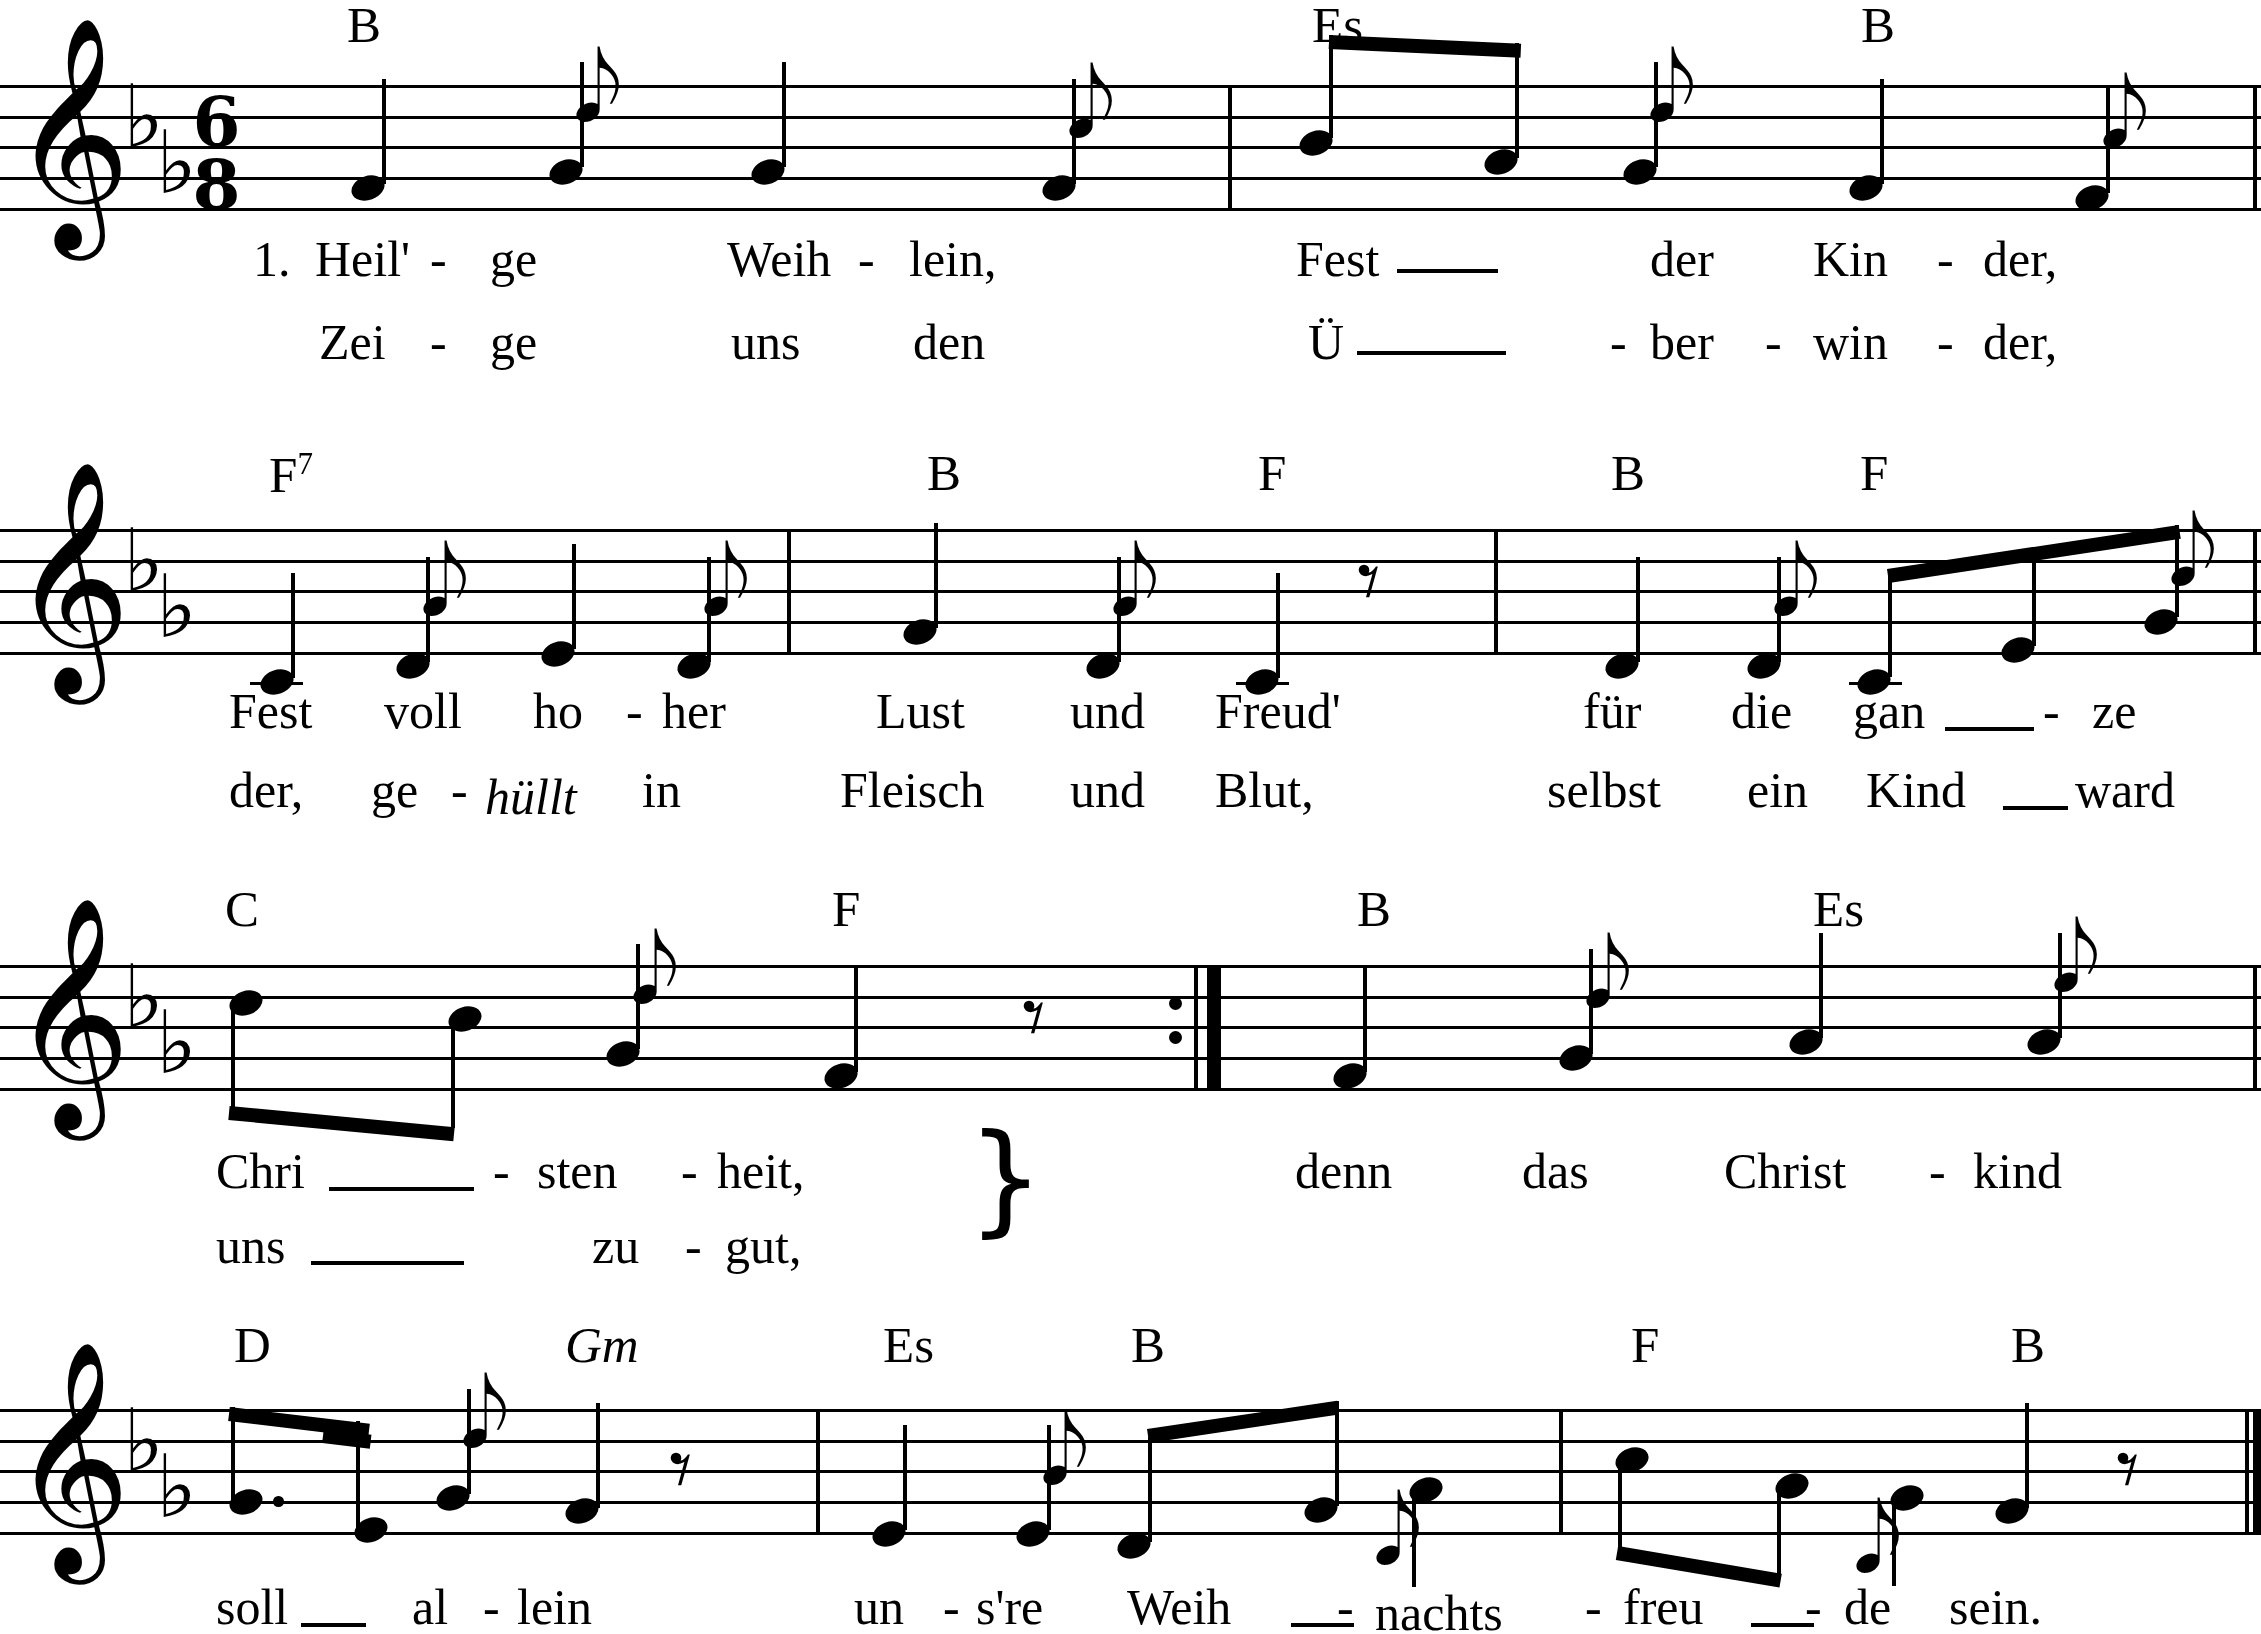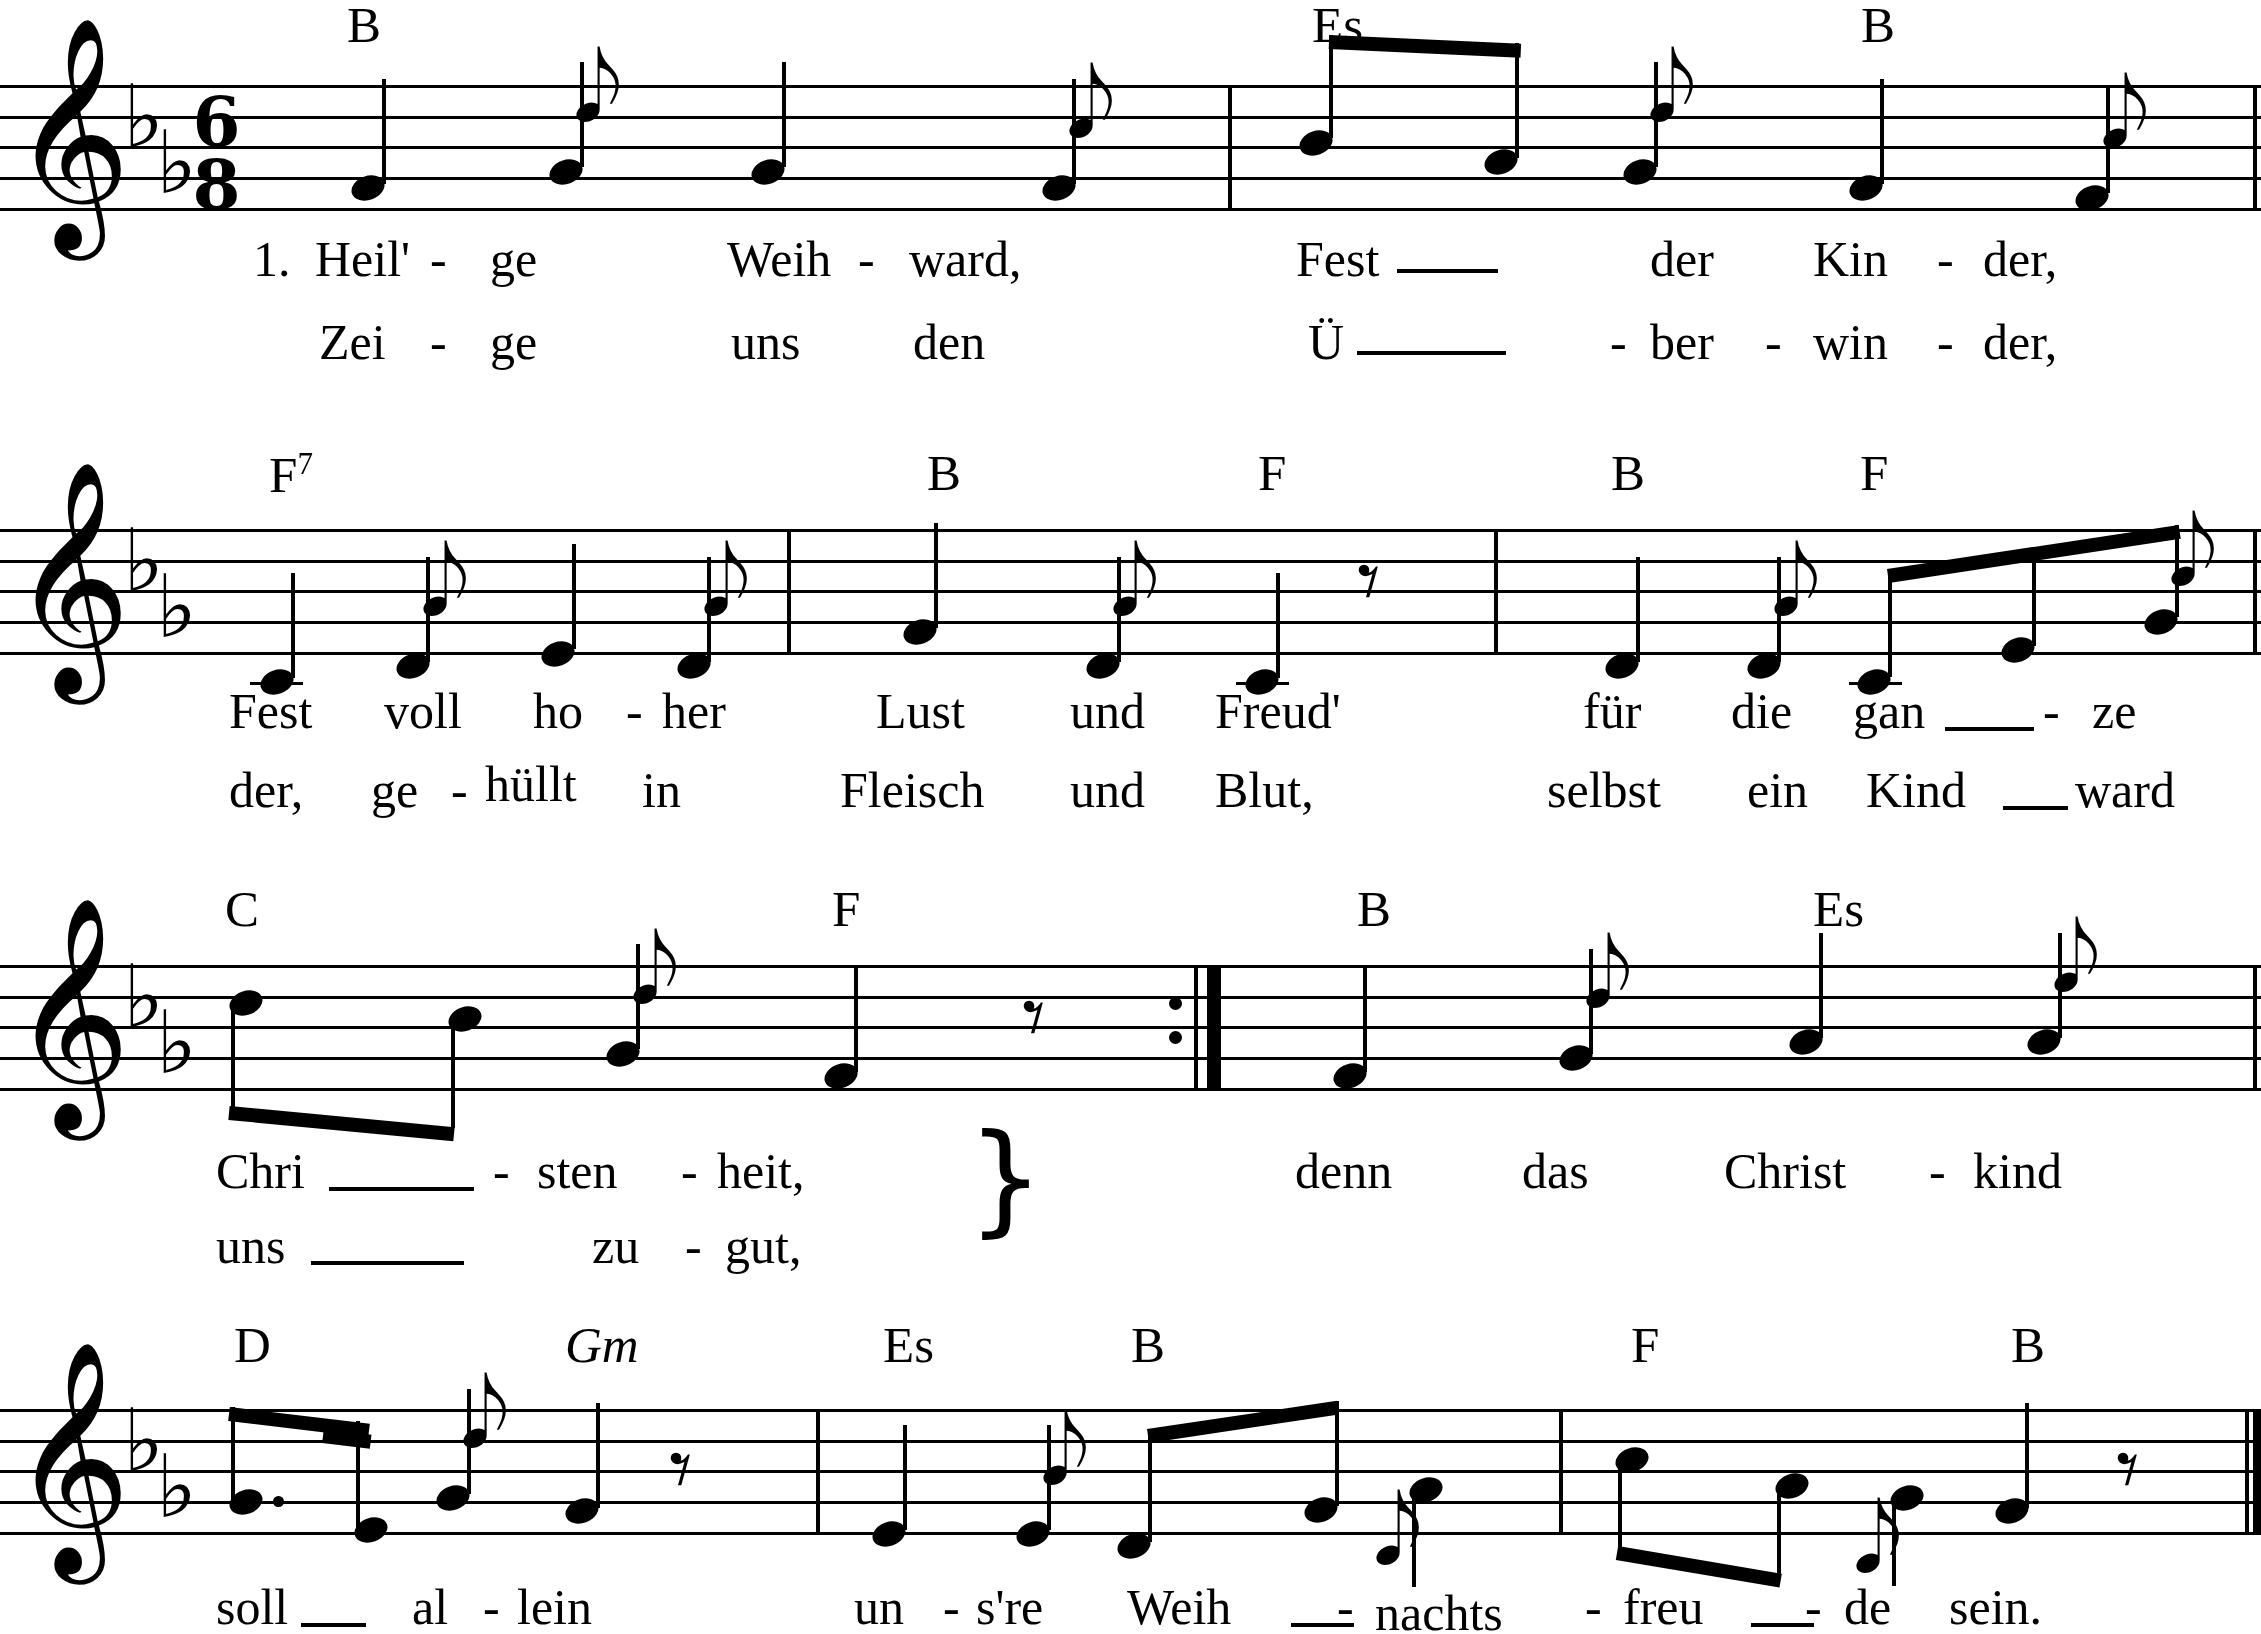--- a/index.html
+++ b/index.html
@@ -237,21 +237,21 @@
 
       <div class="barline" style="left:2253px;"></div>
     </div>
 
     <div class="lyric" style="left:253px; top:234px;">1.</div>
     <div class="lyric" style="left:315px; top:234px;">Heil'</div>
     <div class="lyric" style="left:430px; top:234px;">-</div>
     <div class="lyric" style="left:490px; top:234px;">ge</div>
     <div class="lyric" style="left:727px; top:234px;">Weih</div>
     <div class="lyric" style="left:858px; top:234px;">-</div>
-    <div class="lyric" style="left:909px; top:234px;">ward,</div>
+    <div class="lyric" style="left:909px; top:234px;">lein,</div>
     <div class="lyric" style="left:1296px; top:234px;">Fest</div>
     <div class="lyric" style="left:1650px; top:234px;">der</div>
     <div class="lyric" style="left:1813px; top:234px;">Kin</div>
     <div class="lyric" style="left:1937px; top:234px;">-</div>
     <div class="lyric" style="left:1983px; top:234px;">der,</div>
     <div style="position:absolute; left:1397px; top:269px; width:101px; height:4px; background:#000;"></div>
 
     <div class="lyric" style="left:319px; top:317px;">Zei</div>
     <div class="lyric" style="left:430px; top:317px;">-</div>
     <div class="lyric" style="left:490px; top:317px;">ge</div>
@@ -352,21 +352,21 @@
     <div class="lyric" style="left:1583px; top:238px;">für</div>
     <div class="lyric" style="left:1731px; top:238px;">die</div>
     <div class="lyric" style="left:1853px; top:238px;">gan</div>
     <div class="lyric" style="left:2043px; top:238px;">-</div>
     <div class="lyric" style="left:2092px; top:238px;">ze</div>
     <div style="position:absolute; left:1945px; top:279px; width:89px; height:4px; background:#000;"></div>
 
     <div class="lyric" style="left:229px; top:317px;">der,</div>
     <div class="lyric" style="left:371px; top:317px;">ge</div>
     <div class="lyric" style="left:451px; top:317px;">-</div>
-    <div class="lyric" style="left:485px; top:311px;">hüllt</div>
+    <div class="lyric" style="left:485px; top:324px;font-style:italic;">hüllt</div>
     <div class="lyric" style="left:642px; top:317px;">in</div>
     <div class="lyric" style="left:840px; top:317px;text-align:right;">Fleisch</div>
     <div class="lyric" style="left:1070px; top:317px;">und</div>
     <div class="lyric" style="left:1215px; top:317px;">Blut,</div>
     <div class="lyric" style="left:1547px; top:317px;">selbst</div>
     <div class="lyric" style="left:1747px; top:317px;">ein</div>
     <div class="lyric" style="left:1866px; top:317px;">Kind</div>
     <div class="lyric" style="left:2075px; top:317px;">ward</div>
     <div style="position:absolute; left:2003px; top:358px; width:65px; height:4px; background:#000;"></div>
   </div>

